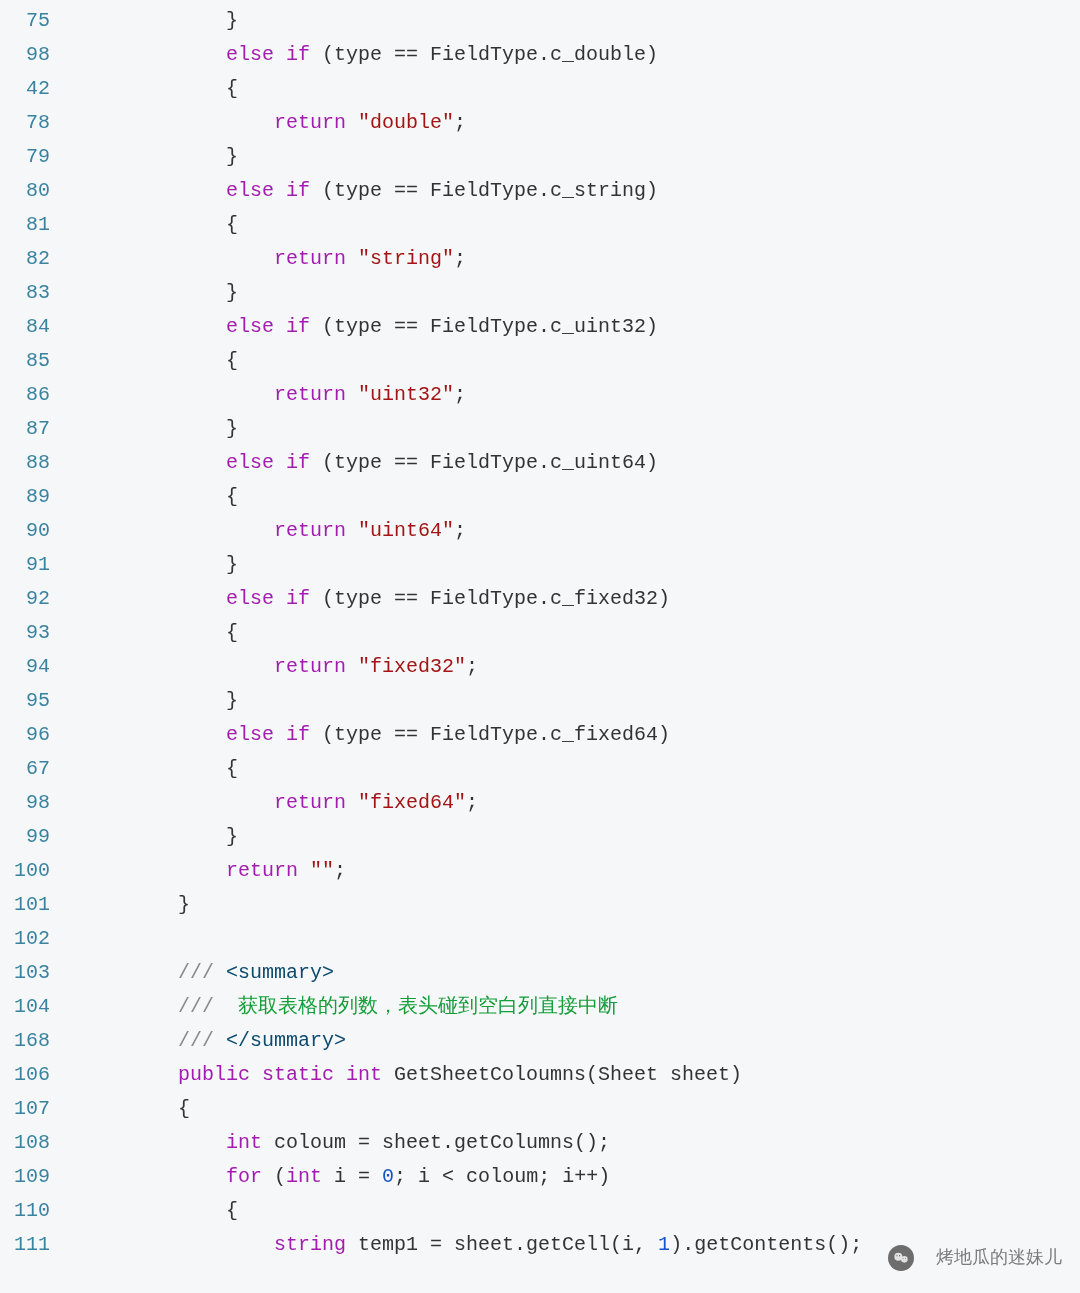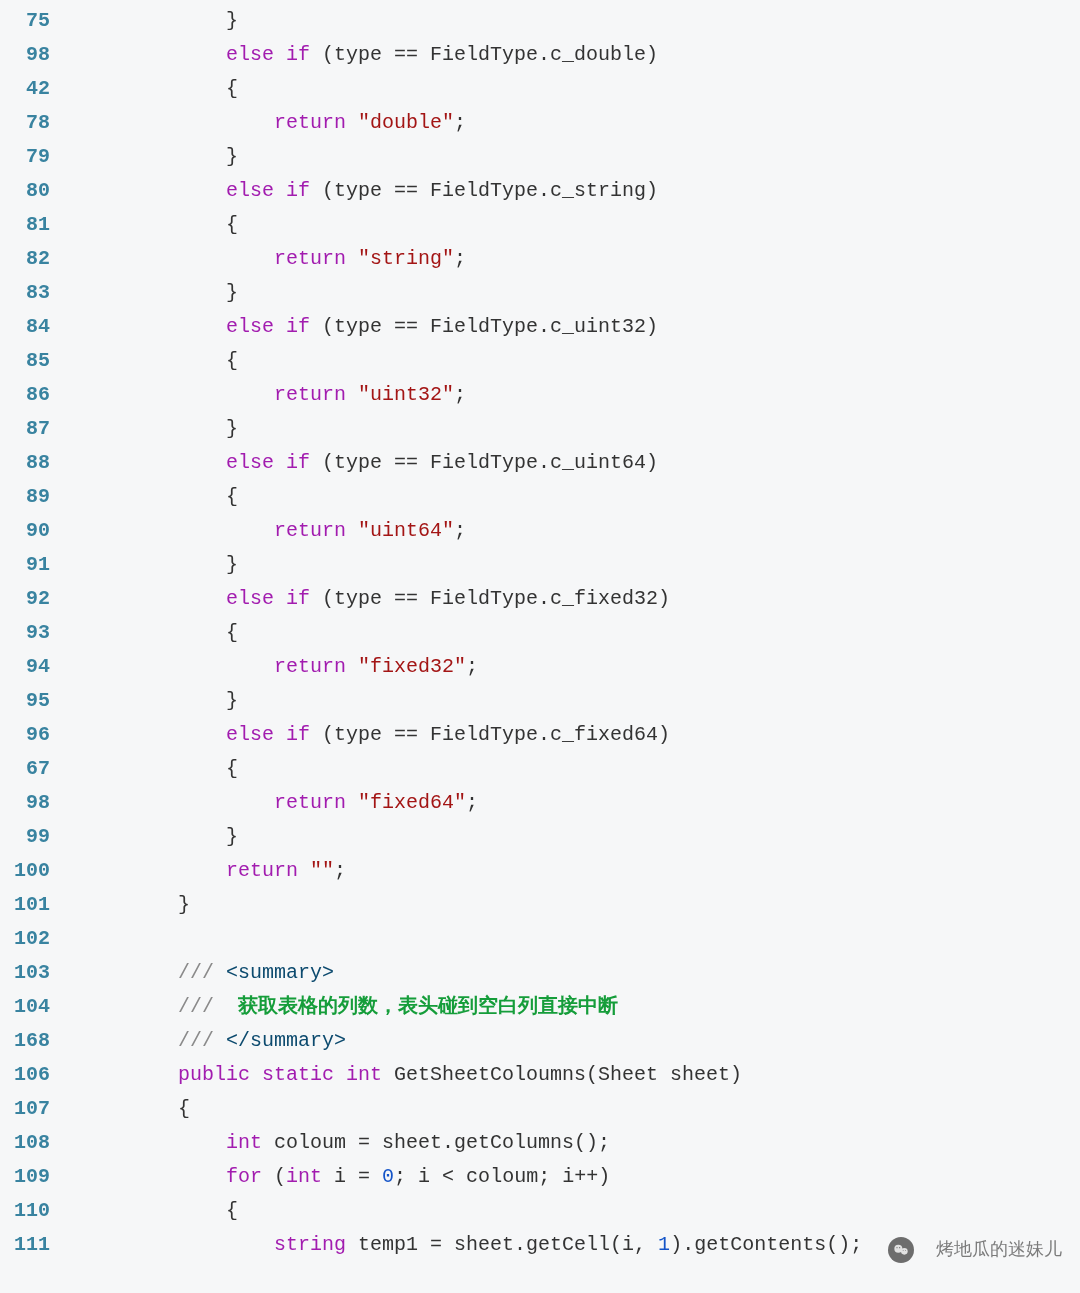--- a/index.html
+++ b/index.html
@@ -19,44 +19,43 @@
     width: 62px;
     text-align: right;
     color: #3983a0;
     user-select: none;
     padding-right: 0;
     flex-shrink: 0;
   }
   .gutter .ln {
     display: block;
     padding-right: 12px;
-    font-weight: bold;
   }
   .code {
     flex: 1;
     padding-left: 20px;
     white-space: pre;
     color: #333;
     overflow: hidden;
   }
   .code .line {
     display: block;
     min-height: 1.7em;
   }
   .kw { color: #a21caf; }        
   .str { color: #a31515; }       
   .num { color: #1454c8; }       
   .doc { color: #8a8a8a; }       
   .docxml { color: #0c4a6e; }    
-  .doctxt { color: #159d3a; font-weight: bold; } 
+  .doctxt { color: #159d3a; font-weight: normal; } 
   .pl { color: #333; }           
   .watermark {
     position: fixed;
     right: 18px;
-    bottom: 28px;
+    bottom: 20px;
     display: flex;
     align-items: center;
     gap: 22px;
     color: #666;
     font-family: "Microsoft YaHei", sans-serif;
     font-size: 18px;
     opacity: 0.85;
   }
   .watermark .wm-icon {
     width: 26px;

